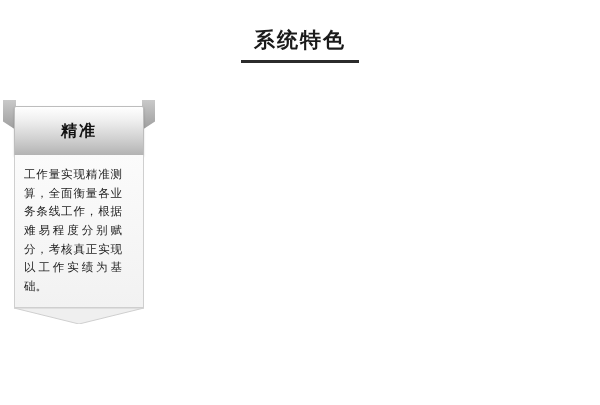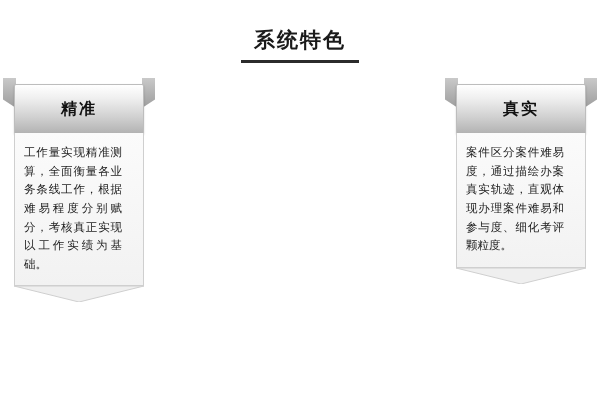--- a/index.html
+++ b/index.html
@@ -27,21 +27,21 @@
   .page-title .title-underline {
     display: block;
     width: 118px;
     height: 3px;
     background: #2b2b2b;
     margin: 6px auto 0 auto;
   }
 
   .columns {
     position: absolute;
-    top: 78px;
+    top: 100px;
     left: 0;
     width: 600px;
     display: flex;
     justify-content: space-between;
     padding: 0 14px;
     box-sizing: border-box;
   }
 
   .column {
     width: 130px;
@@ -146,35 +146,16 @@
         <div class="panel-text">工作量实现精准测算，全面衡量各业务条线工作，根据难易程度分别赋分，考核真正实现以工作实绩为基础。</div>
       </div>
       <div class="panel-point-border">
         <svg width="130" height="16" viewBox="0 0 130 16" xmlns="http://www.w3.org/2000/svg">
           <polygon points="0,0 130,0 65,16" fill="#efefef" stroke="#cfcfcf" stroke-width="1"></polygon>
         </svg>
       </div>
     </div>
   </div>
 
-  <div class="column">
-    <div class="ribbon">
-      <span class="ribbon-tail-left"></span>
-      <span class="ribbon-tail-right"></span>
-      <div class="ribbon-body">
-        <span class="ribbon-label">真实</span>
-      </div>
-    </div>
-    <div class="panel">
-      <div class="panel-box">
-        <div class="panel-text">案件区分案件难易度，通过描绘办案真实轨迹，直观体现办理案件难易和参与度、细化考评颗粒度。</div>
-      </div>
-      <div class="panel-point-border">
-        <svg width="130" height="16" viewBox="0 0 130 16" xmlns="http://www.w3.org/2000/svg">
-          <polygon points="0,0 130,0 65,16" fill="#efefef" stroke="#cfcfcf" stroke-width="1"></polygon>
-        </svg>
-      </div>
-    </div>
-  </div>
 
 
 
 </div>
 
 </body></html>

